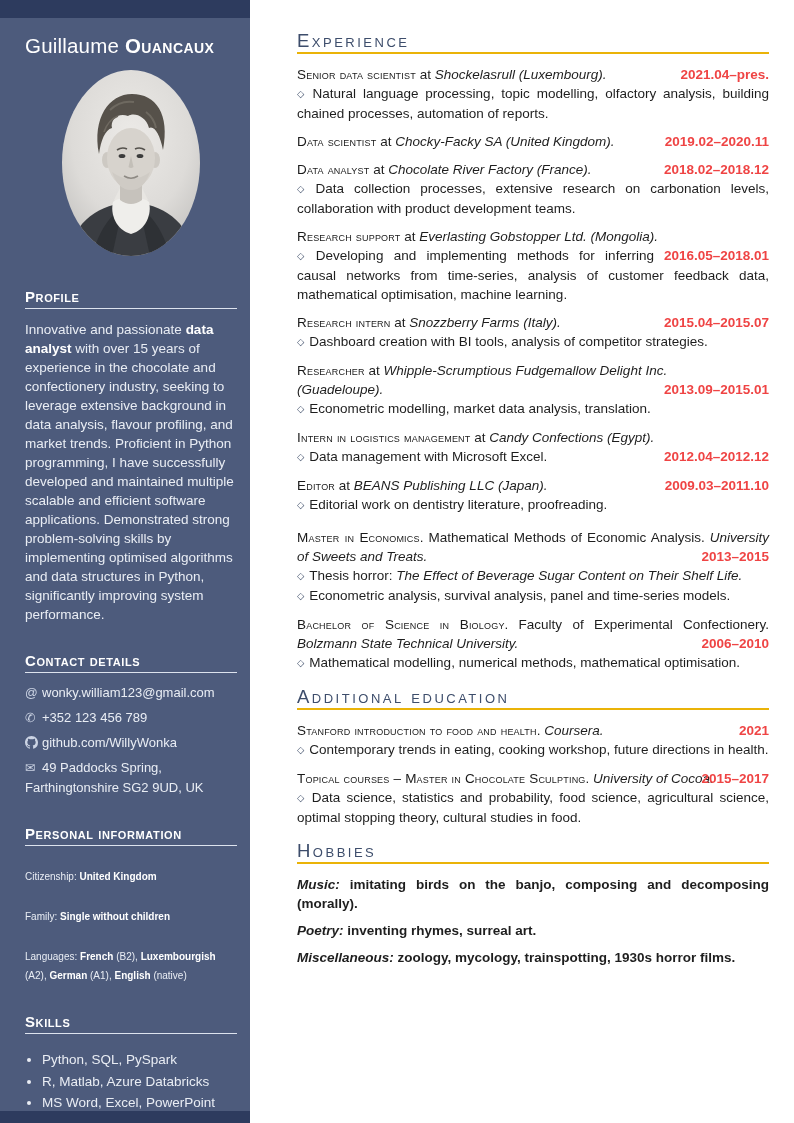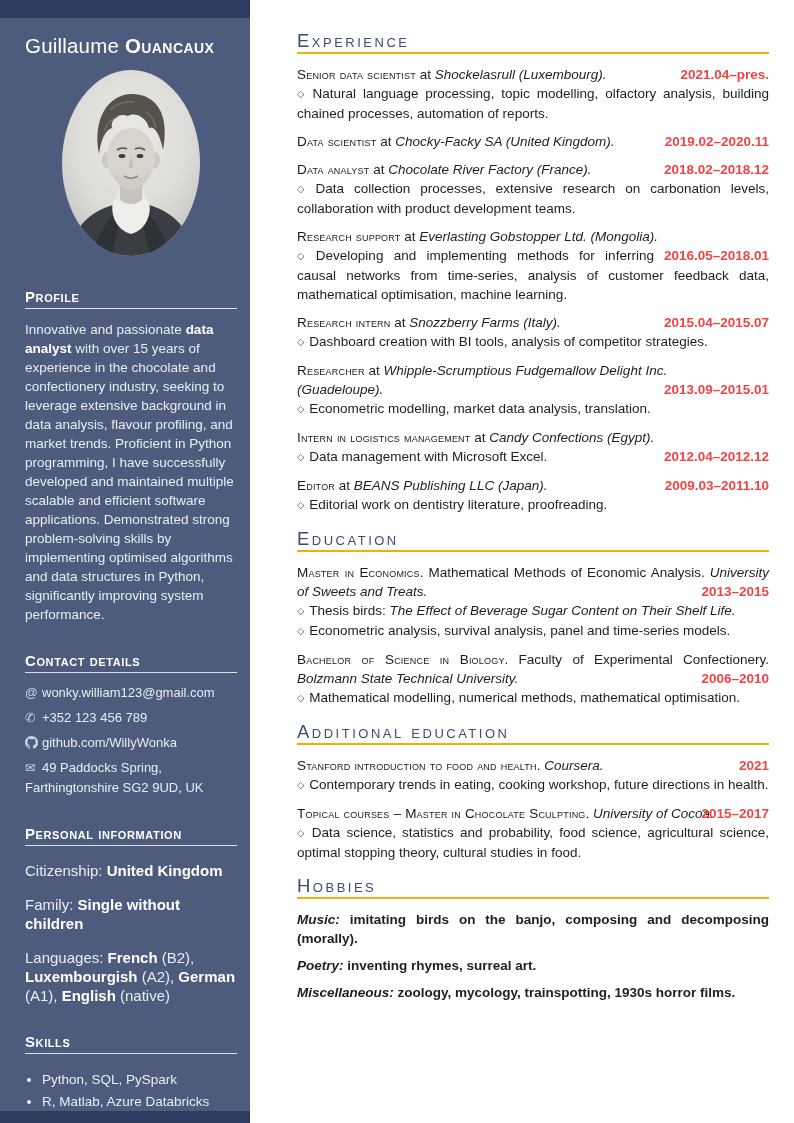--- a/index.html
+++ b/index.html
@@ -16,21 +16,21 @@
   .name .last { font-variant:small-caps; font-weight:bold; letter-spacing:.4px; }
   .photo-wrap { width:138px; margin:12px auto 0; }
   .shead { margin-top:28px; font-size:15px; font-weight:bold; color:#ffffff; font-variant:small-caps;
            letter-spacing:.6px; border-bottom:1.5px solid #dde3ee; padding-bottom:3px; }
   .profile-text { margin-top:11px; font-size:13.5px; line-height:19px; color:#e9edf4; }
   .profile-text b, .pitem b, .lang b { color:#ffffff; }
   .citem { margin-top:5px; font-size:13px; line-height:19px; }
   .contact-block { margin-top:10px; }
   .cicon { display:inline-block; width:17px; color:#ccd4e4; font-size:12.5px; }
   .cicon svg { vertical-align:-2px; }
-  .pitem { margin-top:15px; font-size:15px; line-height:19px; }
+  .pitem { margin-top:21px; font-size:10px; line-height:19px; }
   .personal-block { margin-top:10px; }
   .skills-list { margin-top:16px; padding-left:17px; font-size:13.5px; line-height:19.5px; }
   .skills-list li { margin-bottom:2px; }
 
   
   main { position:absolute; left:297px; top:0; width:472px; padding-top:30px; }
   .msection { margin-bottom:13px; }
   .mhead { font-size:18.5px; font-weight:normal; color:#3d4d6b; font-variant:small-caps;
            letter-spacing:2.5px; border-bottom:2px solid #eab308; margin-bottom:11px; }
   .entry { margin-bottom:9px; }
@@ -171,25 +171,24 @@
         <p class="desc"><span class="date fr">2012.04–2012.12</span><span class="diamond">◇</span><span>Data management with Microsoft Excel.</span></p>
       </div>
 
       <div class="entry">
         <p class="titlep"><span class="date fr">2009.03–2011.10</span><span class="role">Editor</span><span> at </span><em>BEANS Publishing LLC (Japan).</em></p>
         <p class="desc"><span class="diamond">◇</span><span>Editorial work on dentistry literature, proofreading.</span></p>
       </div>
     </section>
 
     <section class="msection">
-      <h2 class="mhead">Education</h2>
 
       <div class="entry">
         <p class="titlep"><span class="role">Master in Economics</span><span>. Mathematical Methods of Economic Analysis. </span><em>University of Sweets and Treats.</em><span class="date dabs">2013–2015</span></p>
-        <p class="desc"><span class="diamond">◇</span><span>Thesis birds: </span><em>The Effect of Beverage Sugar Content on Their Shelf Life.</em></p>
+        <p class="desc"><span class="diamond">◇</span><span>Thesis horror: </span><em>The Effect of Beverage Sugar Content on Their Shelf Life.</em></p>
         <p class="desc"><span class="diamond">◇</span><span>Econometric analysis, survival analysis, panel and time-series models.</span></p>
       </div>
 
       <div class="entry">
         <p class="titlep"><span class="role">Bachelor of Science in Biology</span><span>. Faculty of Experimental Confectionery. </span><em>Bolzmann State Technical University.</em><span class="date dabs">2006–2010</span></p>
         <p class="desc"><span class="diamond">◇</span><span>Mathematical modelling, numerical methods, mathematical optimisation.</span></p>
       </div>
     </section>
 
     <section class="msection">

